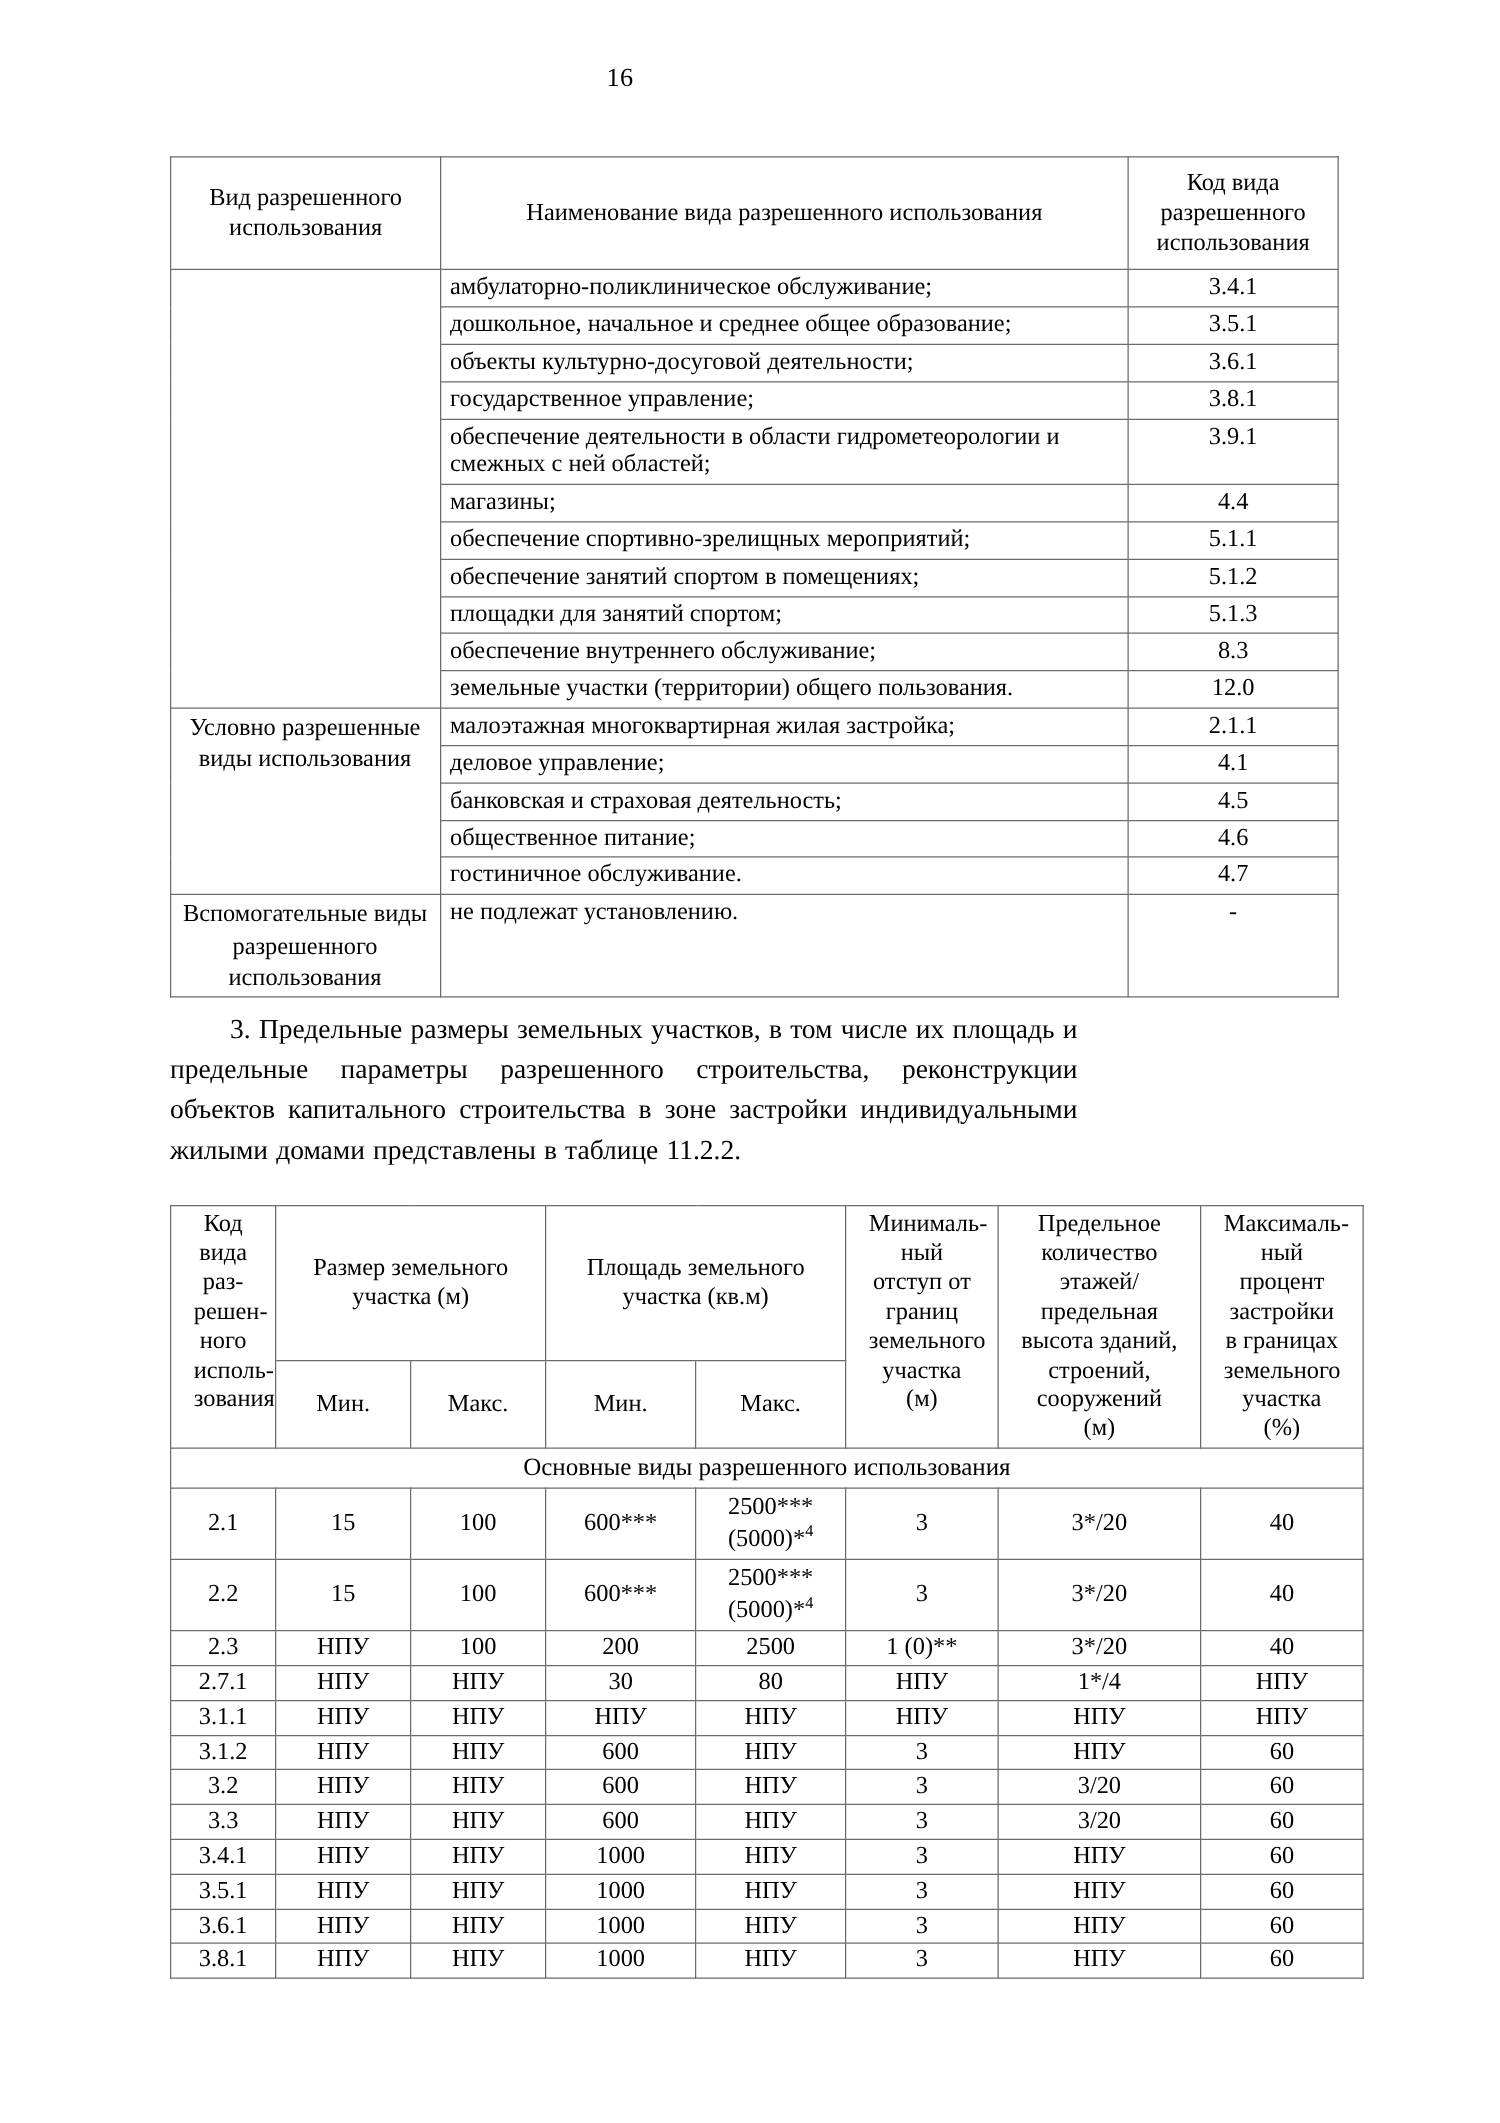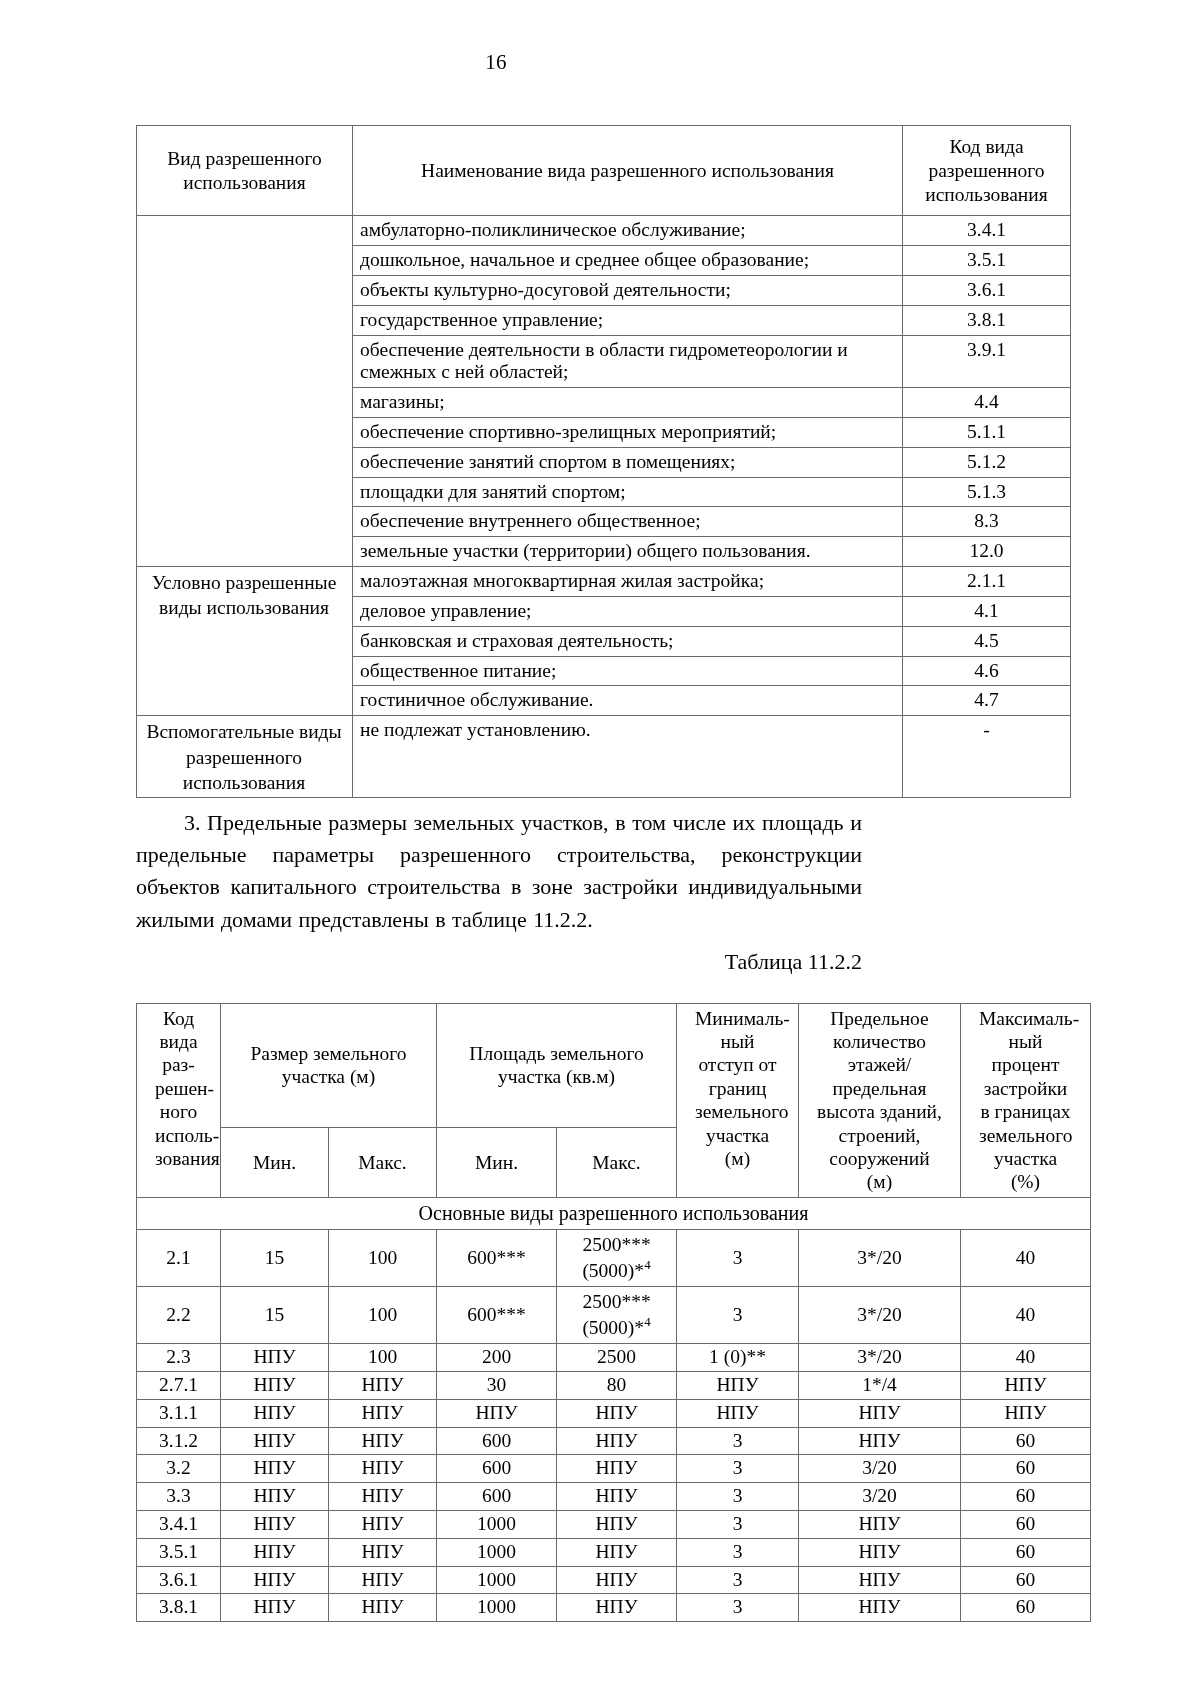--- a/index.html
+++ b/index.html
@@ -174,21 +174,21 @@
         </tr>
         <tr>
           <td class="name">обеспечение занятий спортом в помещениях;</td>
           <td class="code">5.1.2</td>
         </tr>
         <tr>
           <td class="name">площадки для занятий спортом;</td>
           <td class="code">5.1.3</td>
         </tr>
         <tr>
-          <td class="name">обеспечение внутреннего общественное;</td>
+          <td class="name">обеспечение внутреннего обслуживание;</td>
           <td class="code">8.3</td>
         </tr>
         <tr>
           <td class="name">земельные участки (территории) общего пользования.</td>
           <td class="code">12.0</td>
         </tr>
 
         <tr>
           <td class="kind" rowspan="5">Условно разрешенные виды использования</td>
           <td class="name">малоэтажная многоквартирная жилая застройка;</td>
@@ -214,21 +214,20 @@
         <tr>
           <td class="kind">Вспомогательные виды разрешенного использования</td>
           <td class="name">не подлежат установлению.</td>
           <td class="code">-</td>
         </tr>
       </tbody>
     </table>
 
     <p class="para">3. Предельные размеры земельных участков, в том числе их площадь и предельные параметры разрешенного строительства, реконструкции объектов капитального строительства в зоне застройки индивидуальными жилыми домами представлены в таблице 11.2.2.</p>
 
-    <div class="tablecaption">Таблица 11.2.2</div>
 
     <table class="t2">
       <colgroup>
         <col class="c1">
           <col class="c2">
           <col class="c3">
           <col class="c4">
         <col class="c5">
           <col class="c6">
           <col class="c7">

